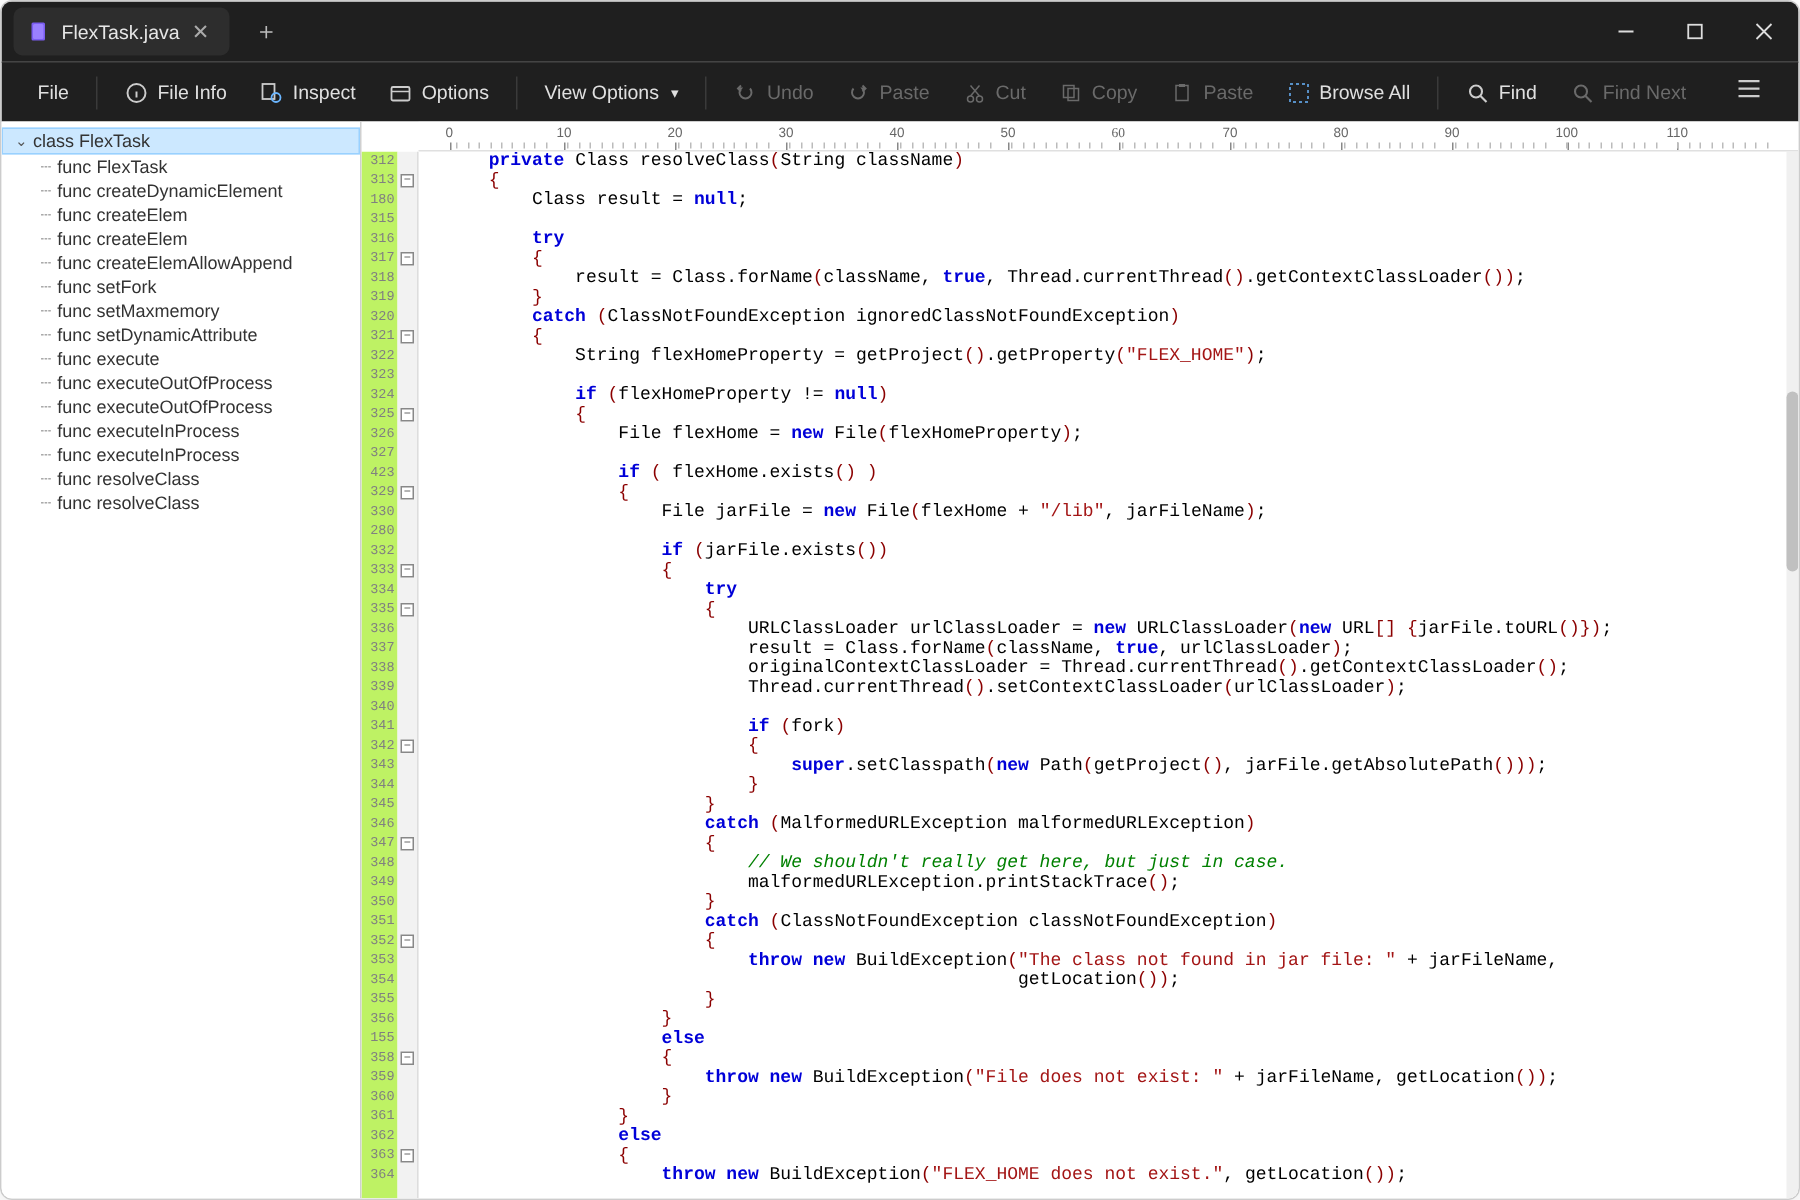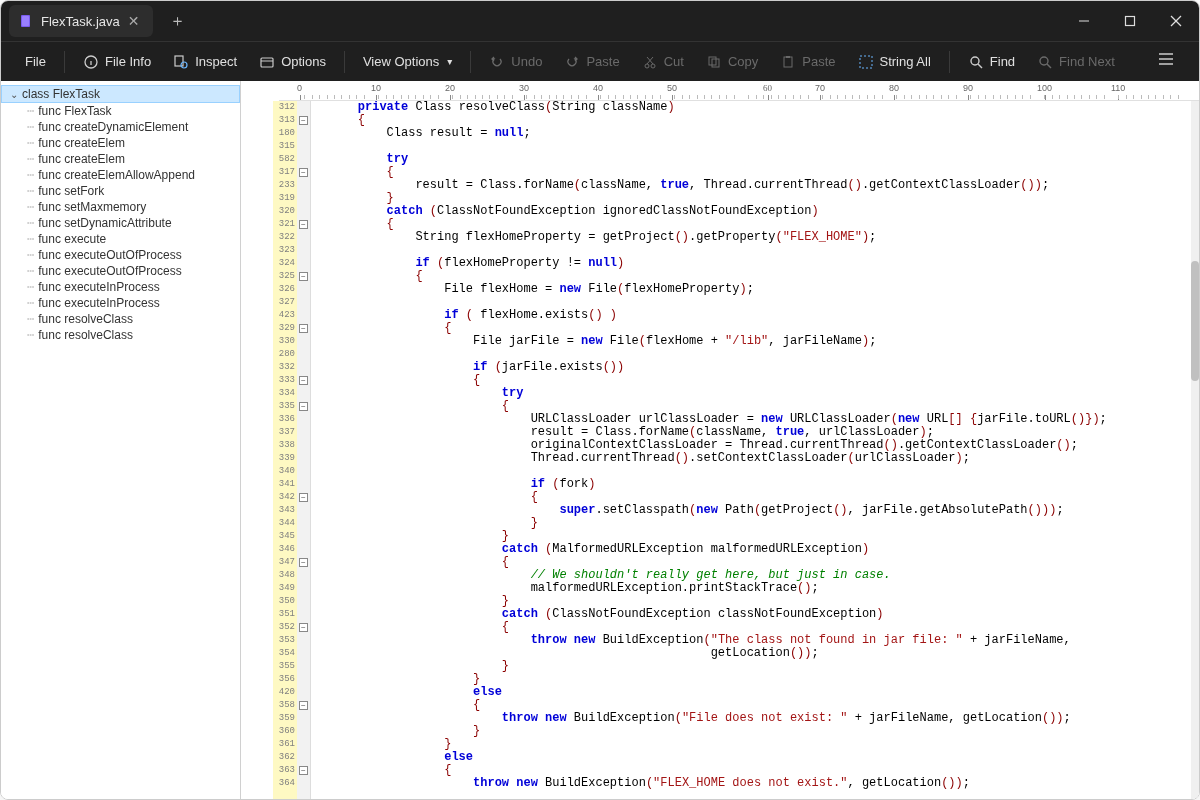--- a/index.html
+++ b/index.html
@@ -175,27 +175,26 @@
 .code-area {
   flex: 1;
   display: flex;
   overflow: hidden;
   font-family: Consolas, "Courier New", monospace;
   font-size: 12px;
   line-height: 13px;
 }
 .gutter {
   width: 24px;
-  background: #fef9c3;
+  background: #bef264;
   text-align: right;
   color: #808080;
   font-size: 9px;
   padding: 0 2px;
   user-select: none;
-  margin-left: 32px;
 }
 .gutter div { height: 13px; }
 .fold-gutter {
   width: 14px;
   background: #f2f2f2;
   border-right: 1px solid #ddd;
 }
 .fold-gutter div {
   height: 13px;
   display: flex;
@@ -364,21 +363,21 @@
             </svg>
           </span>
         <span>Paste</span>
       </div>
       <div class="tbtn">
         <span class="icon">
             <svg width="16" height="16">
               <rect x="2" y="2" width="12" height="12" fill="none" stroke="#6bb6ff" stroke-dasharray="2 2"></rect>
             </svg>
           </span>
-        <span>String All</span>
+        <span>Browse All</span>
       </div>
       <div class="divider"></div>
       <div class="tbtn">
         <span class="icon">
             <svg width="16" height="16">
               <circle cx="7" cy="7" r="4" fill="none" stroke="#ccc" stroke-width="1.4"></circle>
               <line x1="10" y1="10" x2="14" y2="14" stroke="#ccc" stroke-width="1.4"></line>
             </svg>
           </span>
         <span>Find</span>
@@ -484,21 +483,21 @@
           <div class="ruler-tick" style="left: 388px;"><span>50</span><div class="tick-line"></div></div>
           <div class="ruler-minor" style="left: 395.4px;"></div>
           <div class="ruler-minor" style="left: 402.8px;"></div>
           <div class="ruler-minor" style="left: 410.2px;"></div>
           <div class="ruler-minor" style="left: 417.6px;"></div>
           <div class="ruler-minor" style="left: 425px;"></div>
           <div class="ruler-minor" style="left: 432.4px;"></div>
           <div class="ruler-minor" style="left: 439.8px;"></div>
           <div class="ruler-minor" style="left: 447.2px;"></div>
           <div class="ruler-minor" style="left: 454.6px;"></div>
-          <div class="ruler-tick" style="left: 484px; font-family: Liberation Serif, serif;"><span>60</span><div class="tick-line"></div></div>
+          <div class="ruler-tick" style="left: 462px; font-family: Liberation Serif, serif;"><span>60</span><div class="tick-line"></div></div>
           <div class="ruler-minor" style="left: 469.4px;"></div>
           <div class="ruler-minor" style="left: 476.8px;"></div>
           <div class="ruler-minor" style="left: 484.2px;"></div>
           <div class="ruler-minor" style="left: 491.6px;"></div>
           <div class="ruler-minor" style="left: 499px;"></div>
           <div class="ruler-minor" style="left: 506.4px;"></div>
           <div class="ruler-minor" style="left: 513.8px;"></div>
           <div class="ruler-minor" style="left: 521.2px;"></div>
           <div class="ruler-minor" style="left: 528.6px;"></div>
           <div class="ruler-tick" style="left: 536px;"><span>70</span><div class="tick-line"></div></div>
@@ -551,23 +550,23 @@
           <div class="ruler-minor" style="left: 883.8px;"></div>
           <div class="ruler-minor" style="left: 891.2px;"></div>
           <div class="ruler-minor" style="left: 898.6px;"></div>
         </div>
       <div class="code-area">
         <div class="gutter" id="line-gutter">
             <div>312</div>
             <div>313</div>
             <div>180</div>
             <div>315</div>
-            <div>582</div>
+            <div>316</div>
             <div>317</div>
-            <div>233</div>
+            <div>318</div>
             <div>319</div>
             <div>320</div>
             <div>321</div>
             <div>322</div>
             <div>323</div>
             <div>324</div>
             <div>325</div>
             <div>326</div>
             <div>327</div>
             <div>423</div>
@@ -592,21 +591,21 @@
             <div>347</div>
             <div>348</div>
             <div>349</div>
             <div>350</div>
             <div>351</div>
             <div>352</div>
             <div>353</div>
             <div>354</div>
             <div>355</div>
             <div>356</div>
-            <div>420</div>
+            <div>155</div>
             <div>358</div>
             <div>359</div>
             <div>360</div>
             <div>361</div>
             <div>362</div>
             <div>363</div>
             <div>364</div>
           </div>
         <div class="fold-gutter" id="fold-gutter">
             <div></div>

